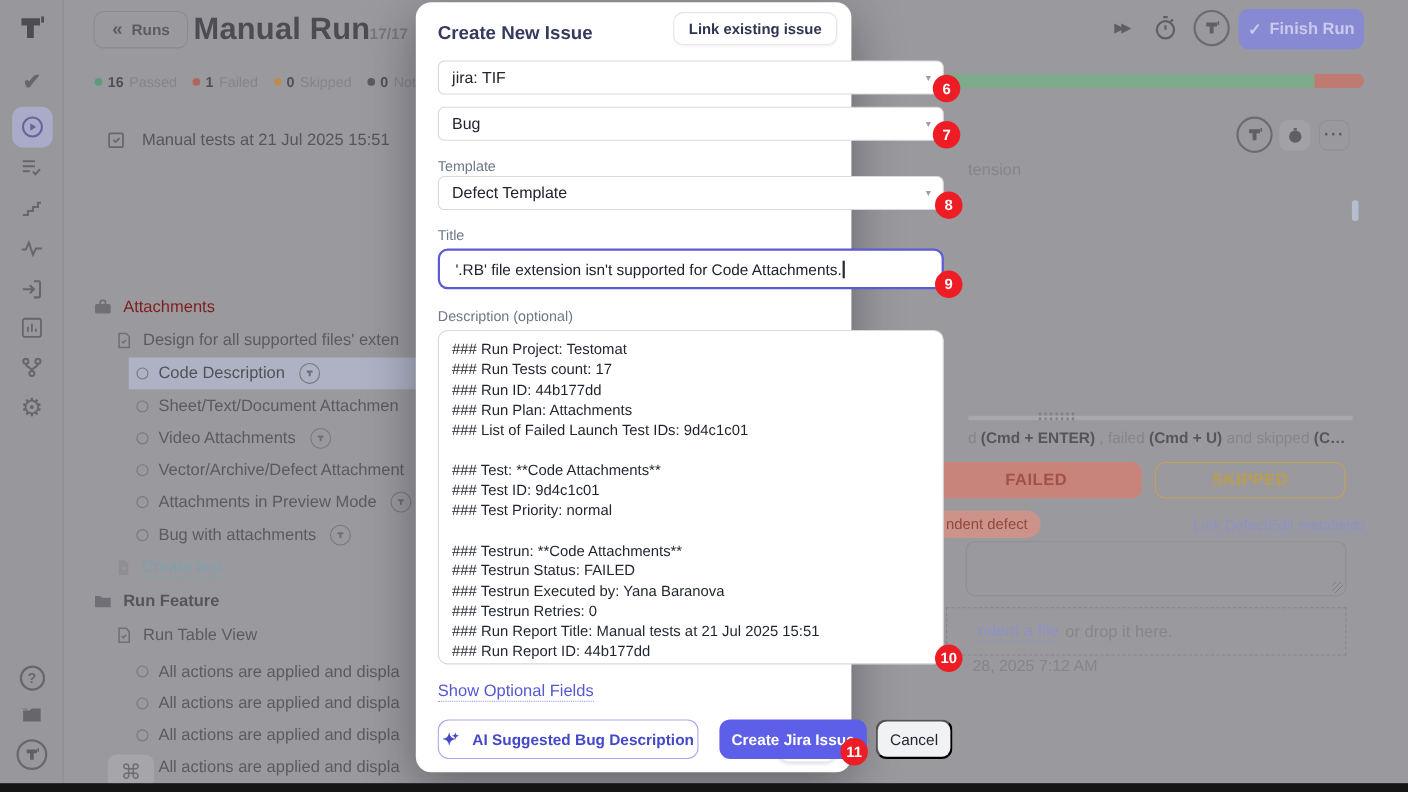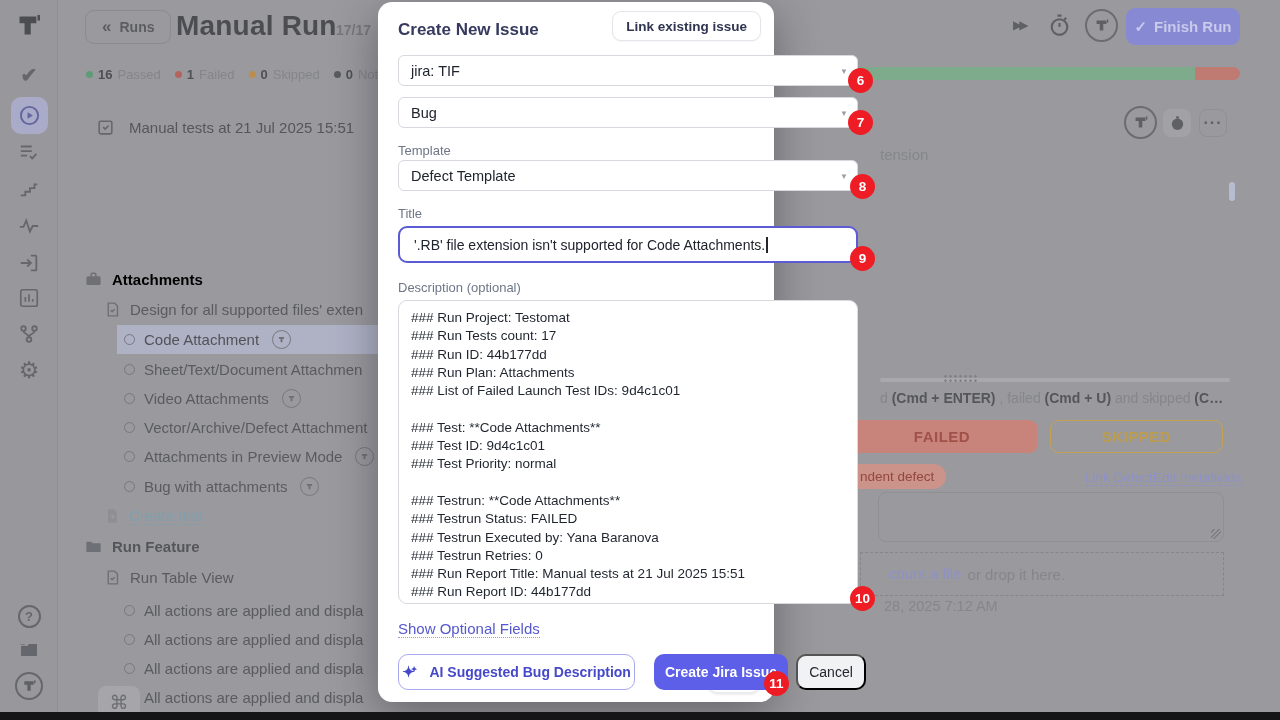--- a/index.html
+++ b/index.html
@@ -236,39 +236,39 @@
     <div class="run-header">
       <svg width="19" height="19" viewBox="0 0 24 24" fill="none" stroke="#66676c" stroke-width="2">
           <rect x="4" y="4" width="16" height="16" rx="2"></rect>
           <path d="M9 11.5l2.5 2.5L16 9.5"></path>
         </svg>
       <span>Manual tests at 21 Jul 2025 15:51</span>
     </div>
 
     <div class="sel-bg" style="top:215px;"></div>
 
-    <div class="trow" style="left:26px; top:155px; font-weight:bold; color:#000000;">
+    <div class="trow" style="left:26px; top:155px; font-weight:normal; color:#7f1d1d;">
       <svg width="19" height="19" viewBox="0 0 24 24" fill="#6f7075">
           <rect x="3" y="8" width="18" height="11" rx="2"></rect>
           <path d="M9 8V6a2 2 0 0 1 2-2h2a2 2 0 0 1 2 2v2" fill="none" stroke="#6f7075" stroke-width="2"></path>
         </svg>
       <span>Attachments</span>
     </div>
 
     <div class="trow" style="left:46px; top:185px;">
       <svg width="17" height="17" viewBox="0 0 24 24" fill="none" stroke="#6f7075" stroke-width="2">
           <path d="M6 3h9l4 4v14H6z"></path>
           <path d="M9.5 13l2 2 3.5-3.5"></path>
         </svg>
       <span>Design for all supported files' exten</span>
     </div>
 
     <div class="trow" style="left:66px; top:215px; color:#515257;">
       <span class="radio"></span>
-      <span>Code Attachment</span>
+      <span>Code Description</span>
       <span class="tbadge">
           <svg width="9" height="9" viewBox="0 0 24 24" fill="#6f7075">
             <path d="M5 5h14v5h-4.5v9h-5v-9H5z"></path>
           </svg>
         </span>
     </div>
     <div class="trow" style="left:66px; top:274px;">
       <span class="radio"></span>
       <span>Video Attachments</span>
       <span class="tbadge">
@@ -367,21 +367,21 @@
 
   <div class="defect-pill">ndent defect</div>
   <div class="bg-link" style="left:1085px; top:470px;">Link Defect</div>
   <div class="bg-link" style="left:1153px; top:470px;">Edit metafields</div>
 
   <div class="comment-box">
     <div class="resize-h"></div>
   </div>
 
   <div class="dropzone">
-    <span class="dz-link">count a file</span>
+    <span class="dz-link">ndent a file</span>
     <span>or drop it here.</span>
   </div>
 
   <div class="frag" style="left:884px; top:598px; font-size:14.5px;">28, 2025 7:12 AM</div>
 </div>
 
 <div class="modal">
   <div class="m-title">Create New Issue</div>
   <button class="link-existing">Link existing issue</button>
 

